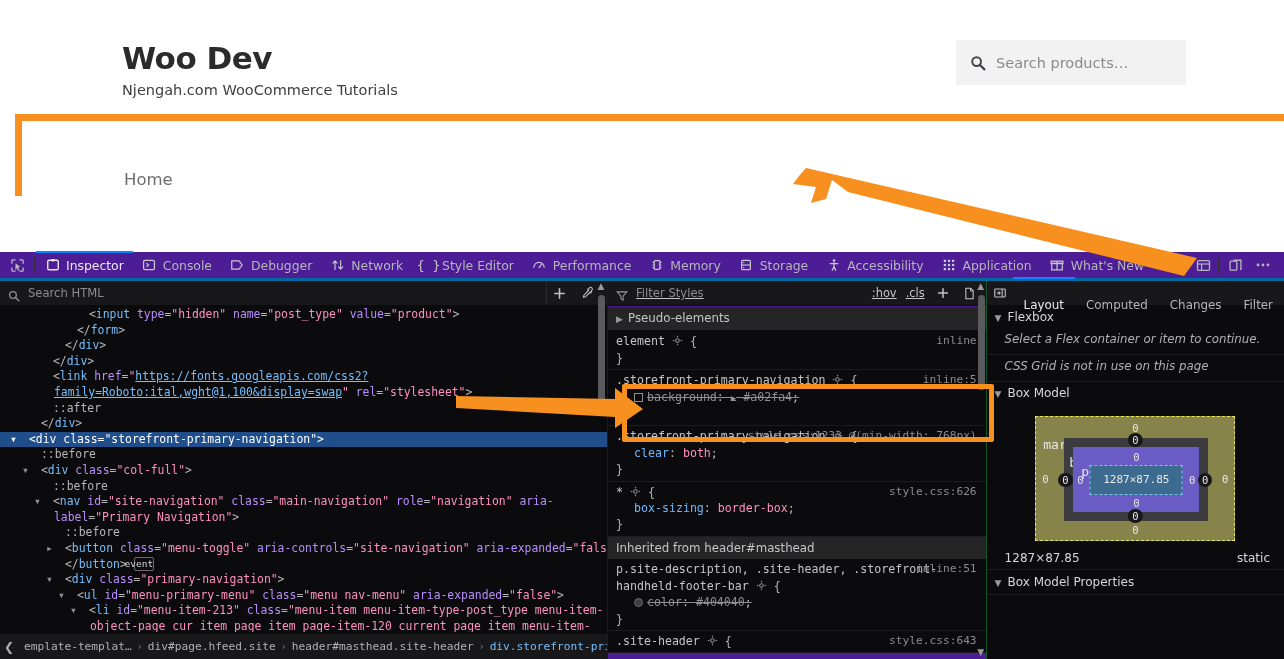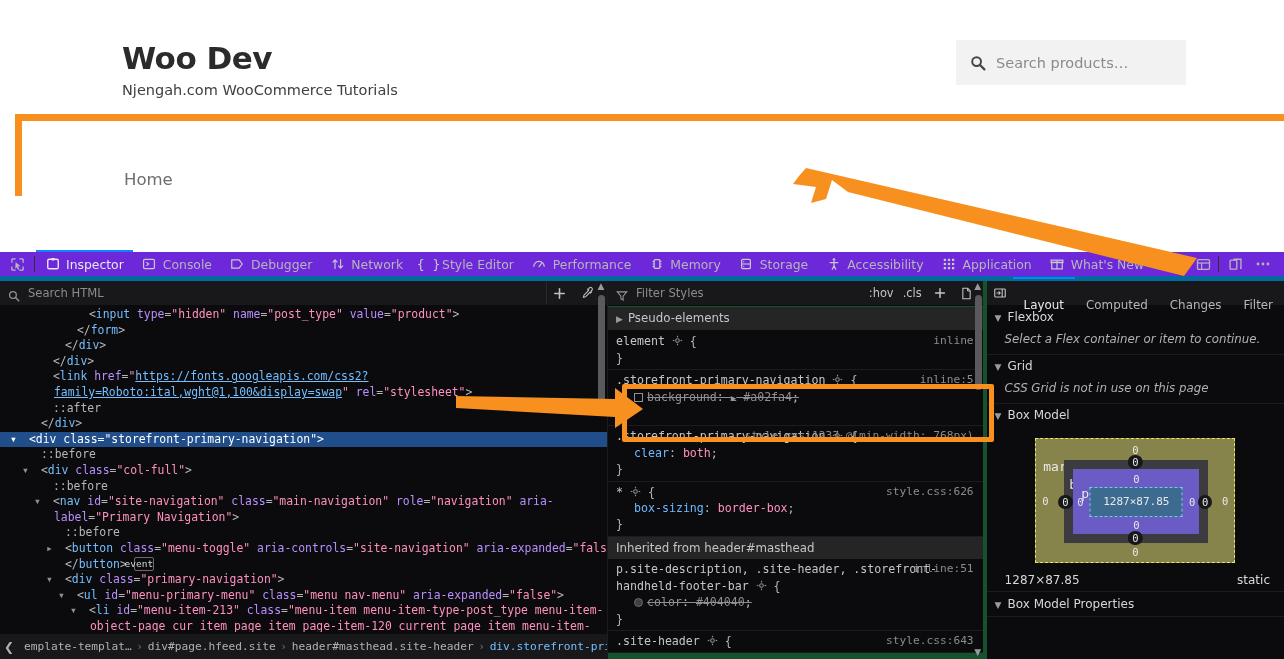--- a/index.html
+++ b/index.html
@@ -57,22 +57,22 @@
 
   
   .devtools {
     position:absolute; left:0; top:252px; width:1284px; height:407px;
     background:#0b0b0d; color:#c5c5c9;
     font-family:"DejaVu Sans", sans-serif;
   }
 
   
   .dt-toolbar {
-    position:relative; height:29px; background:#6d28d9;
-    display:flex; align-items:center; border-bottom:5px solid #0369a1;justify-content:space-between;
+    position:relative; height:29px; background:#4c1d95;
+    display:flex; align-items:center; border-bottom:3px solid #0369a1;justify-content:space-between;
   }
   .dt-picker { width:34px; height:29px; display:flex; align-items:center; justify-content:center; color:#b9b9bb;}
   .dt-div { width:1px; height:16px; background:#303033; margin:0 1px 0 0; }
   .tabs { display:flex; align-items:center; height:29px; }
   .tab {
     display:flex; align-items:center; gap:6px; height:29px; padding:0 9px;
     font-size:12.4px; color:#b6b6b9; white-space:nowrap; cursor:default;
     position:relative;
   }
   .tab.active { color:#e8e8ea; }
@@ -81,21 +81,21 @@
   }
   .tab .ic { width:15px; height:15px; display:flex; align-items:center; justify-content:center; flex:none; color:#c9c9cc;}
   .tab .ic svg { display:block; }
   .mono-ic { font-family:"DejaVu Sans Mono", monospace; font-size:13px; }
   .toolbar-right { margin-left:auto; display:flex; align-items:center; gap:2px; padding-right:8px; }
   .tb-btn { width:26px; height:24px; display:flex; align-items:center; justify-content:center; color:#b6b6b9; }
 
   
   .panes { position:absolute; top:29px; left:0; right:0; bottom:0; display:flex; }
   .pane-markup { width:620px; background:#0b0b0d; position:relative; border-right:1px solid #1c1c1f; }
-  .pane-rules  { width:386px; background:#14532d; position:relative; border-right:4px solid #14532d;}
+  .pane-rules  { width:386px; background:#4c1d95; position:relative; border-right:1px solid #14532d;text-decoration:underline;}
   .pane-layout { flex:1; background:#0b0b0d; position:relative; }
 
   
   .markup-search {
     height:25px; display:flex; align-items:center; background:#18181a;
     border-bottom:1px solid #0b0b0d; padding-left:8px;
   }
   .markup-search .sicon2 { width:12px; height:12px; color:#8f8f94; margin-right:6px; }
   .markup-search input {
     background:transparent; border:0; outline:none; color:#b1b1b3; font-size:11.6px;
@@ -657,23 +657,20 @@
         </div>
 
         <div class="lsec">
           <div class="lsec-title">
             <span class="caret">▼</span><span>Flexbox</span>
           </div>
           <div class="lsec-note">Select a Flex container or item to continue.</div>
         </div>
 
         <div class="lsec">
-          <div class="lsec-title">
-            <span class="caret">▼</span><span>Grid</span>
-          </div>
           <div class="lsec-note">CSS Grid is not in use on this page</div>
         </div>
 
         <div class="lsec">
           <div class="lsec-title">
             <span class="caret">▼</span><span>Box Model</span>
           </div>
 
           <div class="boxmodel-wrap">
             <div class="bm">

